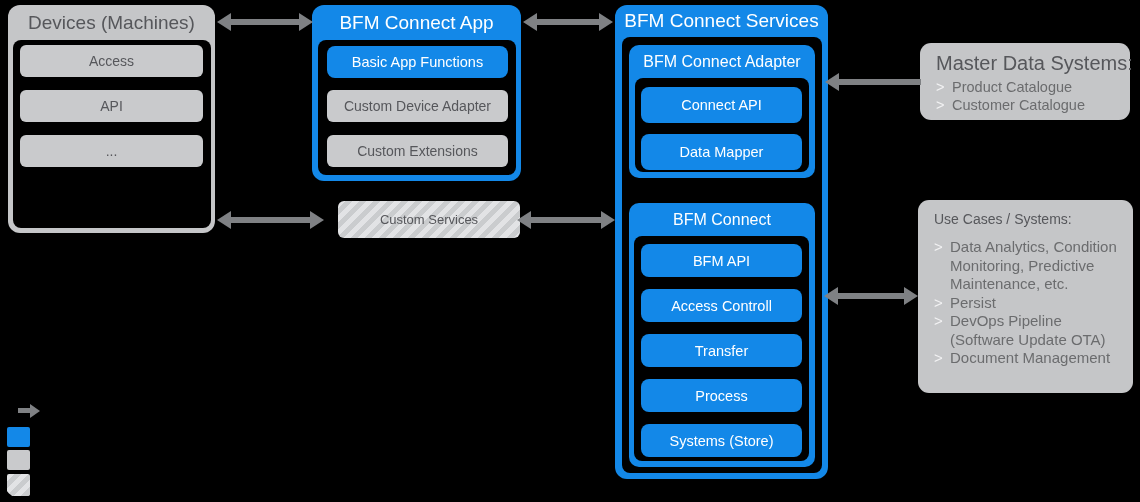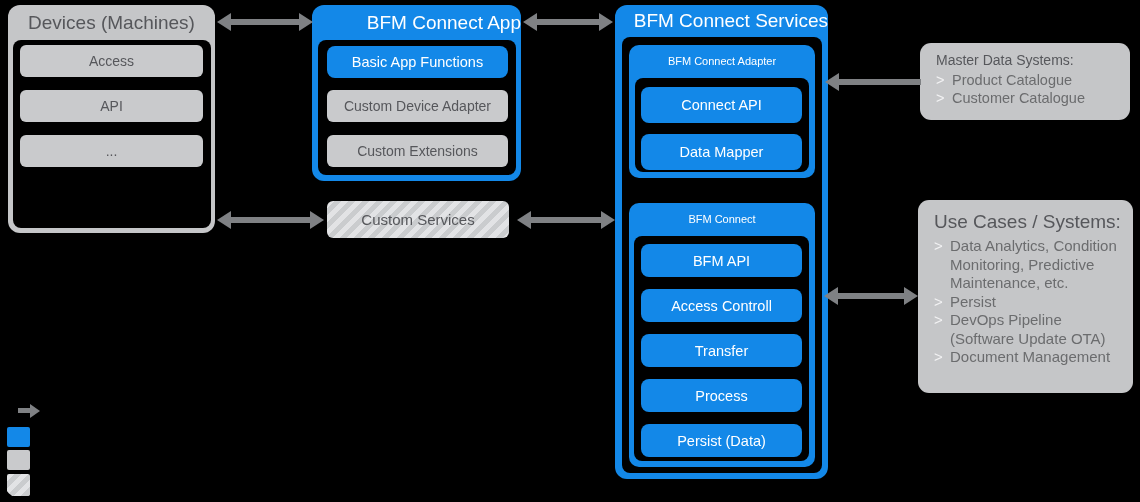--- a/index.html
+++ b/index.html
@@ -14,63 +14,63 @@
   html,body{margin:0;padding:0;background:#000;}
   body{font-family:"Liberation Sans", sans-serif;}
   .canvas{position:relative;width:1140px;height:502px;background:#000;overflow:hidden;border-radius:30px;}
 
   .box{position:absolute;border-radius:12px;}
   .gray-bg{background:var(--box-gray);}
   .blue-bg{background:var(--blue);}
   .panel{position:absolute;background:#000;border-radius:8px;}
   .box-title{position:absolute;left:0;right:0;top:0;height:35px;line-height:35px;text-align:center;font-size:19px;white-space:nowrap;}
   .gray-title{color:var(--dark-text);}
-  .blue-title{color:#fff;text-align:right;}
-  .sub-title{position:absolute;left:0;right:0;top:0;height:33px;line-height:33px;text-align:center;font-size:11px;color:#fff;white-space:nowrap;}
+  .blue-title{color:#fff;}
+  .sub-title{position:absolute;left:0;right:0;top:0;height:33px;line-height:33px;text-align:center;font-size:16px;color:#fff;white-space:nowrap;}
   .item{position:absolute;display:flex;align-items:center;justify-content:center;font-size:14px;white-space:nowrap;}
   .gray-item{background:var(--item-gray);color:var(--dark-text);border-radius:6px;}
   .blue-item{background:var(--blue);color:#fff;border-radius:8px;font-size:14.5px;}
 
   
   .devices{left:8px;top:5px;width:207px;height:228px;}
   .devices .panel{left:5px;right:4px;top:35px;bottom:5px;padding-left:42px;}
   .devices .item{left:7px;right:8px;height:32px;}
   .d0{top:5px}.d1{top:50px}.d2{top:95px}
 
   
   .app{left:312px;top:5px;width:209px;height:176px;}
   .app .panel{left:6px;right:5px;top:35px;bottom:6px;text-align:right;}
   .app .item{left:9px;right:8px;height:32px;}
   .a0{top:6px}.a1{top:50px}.a2{top:95px}
 
   
   .hatch{background:repeating-linear-gradient(135deg,#e2e3e5 0 5px,#caccce 5px 10px);}
-  .custom-services{position:absolute;left:327px;top:201px;width:182px;height:37px;border-radius:6px;
-    display:flex;align-items:center;justify-content:center;font-size:15px;color:var(--dark-text);}
+  .custom-services{position:absolute;left:338px;top:201px;width:182px;height:37px;border-radius:6px;
+    display:flex;align-items:center;justify-content:center;font-size:13px;color:var(--dark-text);}
 
   
   .services{left:615px;top:5px;width:213px;height:474px;}
   .services .box-title{height:32px;line-height:32px;}
   .services > .panel{left:7px;right:6px;top:32px;bottom:6px;}
   .subbox{position:absolute;background:var(--blue);border-radius:10px;}
   .adapter{left:7px;top:8px;width:186px;height:133px;}
   .adapter .panel{left:6px;right:6px;top:33px;bottom:6px;}
   .adapter .item{left:6px;right:7px;height:36px;}
   .ad0{top:9px}.ad1{top:56px}
   .server{left:7px;top:166px;width:186px;height:264px;}
   .server .panel{left:5px;right:6px;top:33px;bottom:6px;}
   .server .item{left:7px;right:7px;height:33px;}
   .s0{top:8px}.s1{top:53px}.s2{top:98px}.s3{top:143px}.s4{top:188px}
 
   
   .note{position:absolute;box-sizing:border-box;background:var(--box-gray);border-radius:11px;}
   .master{left:920px;top:43px;width:210px;height:77px;padding:9px 8px 0 16px;}
   .usecases{left:918px;top:200px;width:215px;height:193px;padding:11px 8px 0 16px;}
-  .note-title{font-size:14px;color:var(--dark-text);margin:0 0 3px 0;white-space:nowrap;}
-  .usecases .note-title{font-size:19px;margin-bottom:4px;}
+  .note-title{font-size:20px;color:var(--dark-text);margin:0 0 3px 0;white-space:nowrap;}
+  .usecases .note-title{font-size:14px;margin-bottom:11px;}
   .bullet{display:flex;font-size:14.5px;line-height:18px;color:var(--bullet-text);}
   .usecases .bullet{font-size:15px;line-height:18.5px;}
   .bullet .chev{flex:0 0 16px;width:16px;color:var(--chev);}
   .bullet .btxt{flex:1 1 auto;max-width:178px;}
 
   
   .arr{position:absolute;height:6px;background:var(--arrow);}
   .arr.hl::before{content:"";position:absolute;left:-14px;top:50%;transform:translateY(-50%);
     width:0;height:0;border-top:9px solid transparent;border-bottom:9px solid transparent;border-right:14px solid var(--arrow);}
   .arr.hr::after{content:"";position:absolute;right:-14px;top:50%;transform:translateY(-50%);
@@ -127,21 +127,21 @@
         </div>
       </div>
 
       <div class="subbox server">
         <div class="sub-title">BFM Connect</div>
         <div class="panel">
           <div class="item blue-item s0">BFM API</div>
           <div class="item blue-item s1">Access Controll</div>
           <div class="item blue-item s2">Transfer</div>
           <div class="item blue-item s3">Process</div>
-          <div class="item blue-item s4">Persist (Data)</div>
+          <div class="item blue-item s4">Systems (Store)</div>
         </div>
       </div>
 
     </div>
   </div>
 
   <div class="note master">
     <div class="note-title">Master Data Systems:</div>
     <div class="bullet">
       <span class="chev">&gt;</span>

